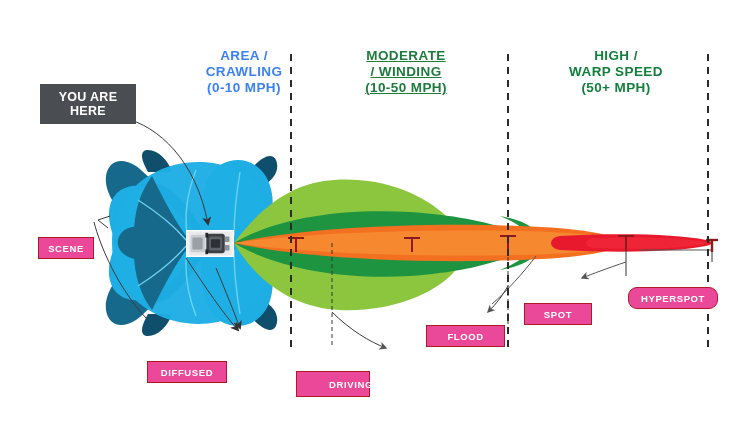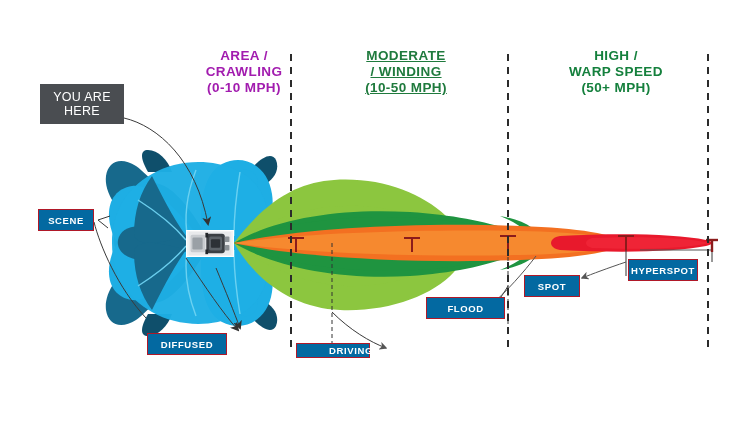--- a/index.html
+++ b/index.html
@@ -10,47 +10,48 @@
   }
   #stage{position:absolute;left:0;top:0;width:749px;height:437px;background:#fff;}
   #vec{position:absolute;left:0;top:0;width:749px;height:437px;}
 
   
   .zone-head{
     position:absolute;text-align:center;
     font-weight:bold;font-size:13.5px;line-height:16px;
     letter-spacing:0.4px;white-space:pre-line;
   }
-  #zone0{left:184px;top:48px;width:120px;color:#a21caf;}
+  #zone0{left:184px;top:48px;width:120px;color:#3b82f6;}
   #zone1{left:338px;top:48px;width:136px;color:#1f7a3d;text-decoration:underline;}
   #zone2{left:552px;top:48px;width:128px;color:#15803d;}
 
   
   #youarehere{
-    position:absolute;left:40px;top:84px;width:84px;height:40px;
+    position:absolute;left:40px;top:84px;width:96px;height:40px;
     background:#4a4d51;color:#ffffff;
     display:flex;align-items:center;justify-content:center;
-    font-weight:normal;font-size:12.5px;line-height:14px;
+    font-weight:bold;font-size:12.5px;line-height:14px;
     text-align:center;white-space:pre-line;letter-spacing:0.3px;
   }
 
   
   .beam-label{
-    position:absolute;background:#0369a1;color:#ffffff;
+    position:absolute;background:#ec4899;color:#ffffff;
     display:flex;align-items:center;justify-content:center;
     font-weight:bold;letter-spacing:0.6px;
     border:1px solid #b01828;
     box-sizing:border-box;
+    margin-top:28px;
   }
   #lbl-scene     {left:38px; top:209px;width:56px;height:22px;font-size:9.5px;}
   #lbl-diffused  {left:147px;top:333px;width:80px;height:22px;font-size:9.5px;}
-  #lbl-driving   {left:296px;top:343px;width:74px;height:15px;font-size:9.5px;padding-left:36px;}
+  #lbl-driving   {left:296px;top:343px;width:74px;height:26px;font-size:9.5px;padding-left:36px;}
   #lbl-flood     {left:426px;top:297px;width:79px;height:22px;font-size:9.5px;}
-  #lbl-spot      {left:524px;top:275px;width:56px;height:22px;font-size:9.5px;}
-  #lbl-hyperspot {left:628px;top:259px;width:70px;height:22px;font-size:9.5px;}
+  #lbl-spot      {left:524px;top:275px;width:68px;height:22px;font-size:9.5px;}
+  #lbl-hyperspot {left:628px;top:259px;width:90px;height:22px;font-size:9.5px;border-radius:9px;}
 
   
   #vehicle{
     position:absolute;left:186px;top:230px;width:48px;height:27px;
     background:#f2f3f4;border:1.5px solid #ffffff;box-sizing:border-box;
   }
   #vehicle .car{position:absolute;left:0;top:0;width:100%;height:100%;}
 </style>
 </head>
 <body>

